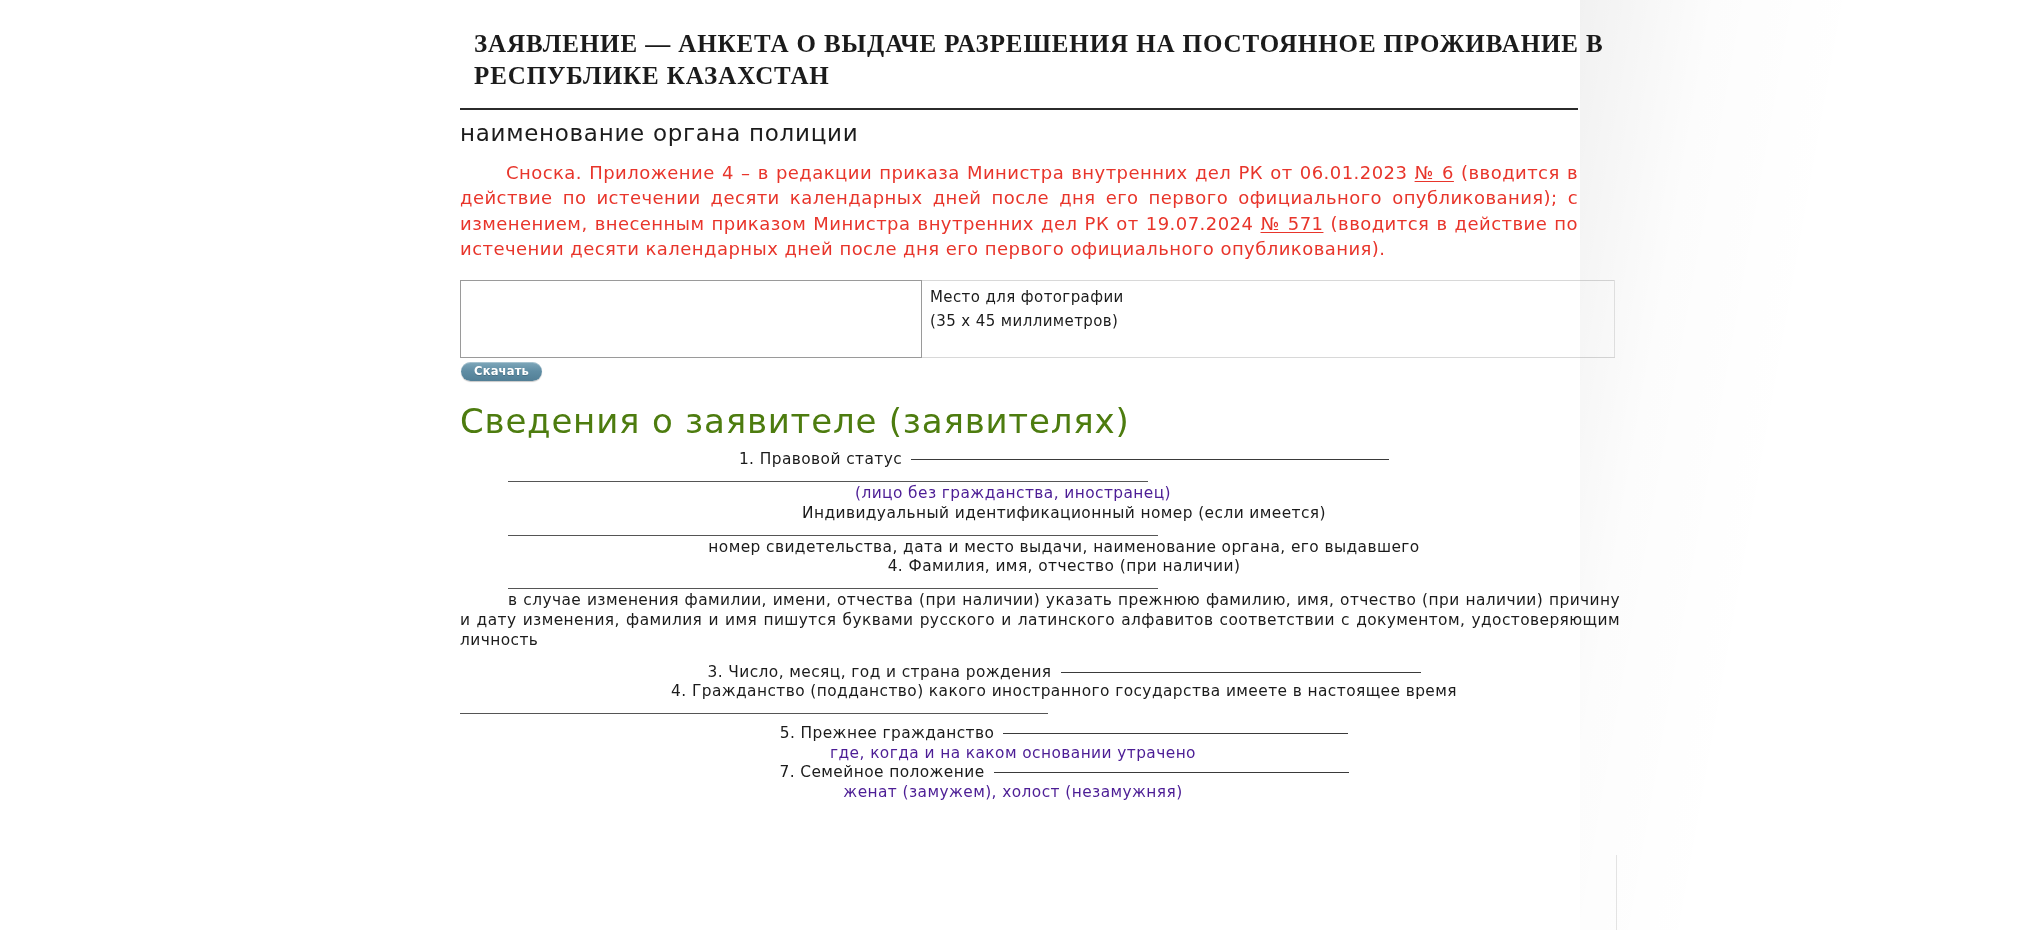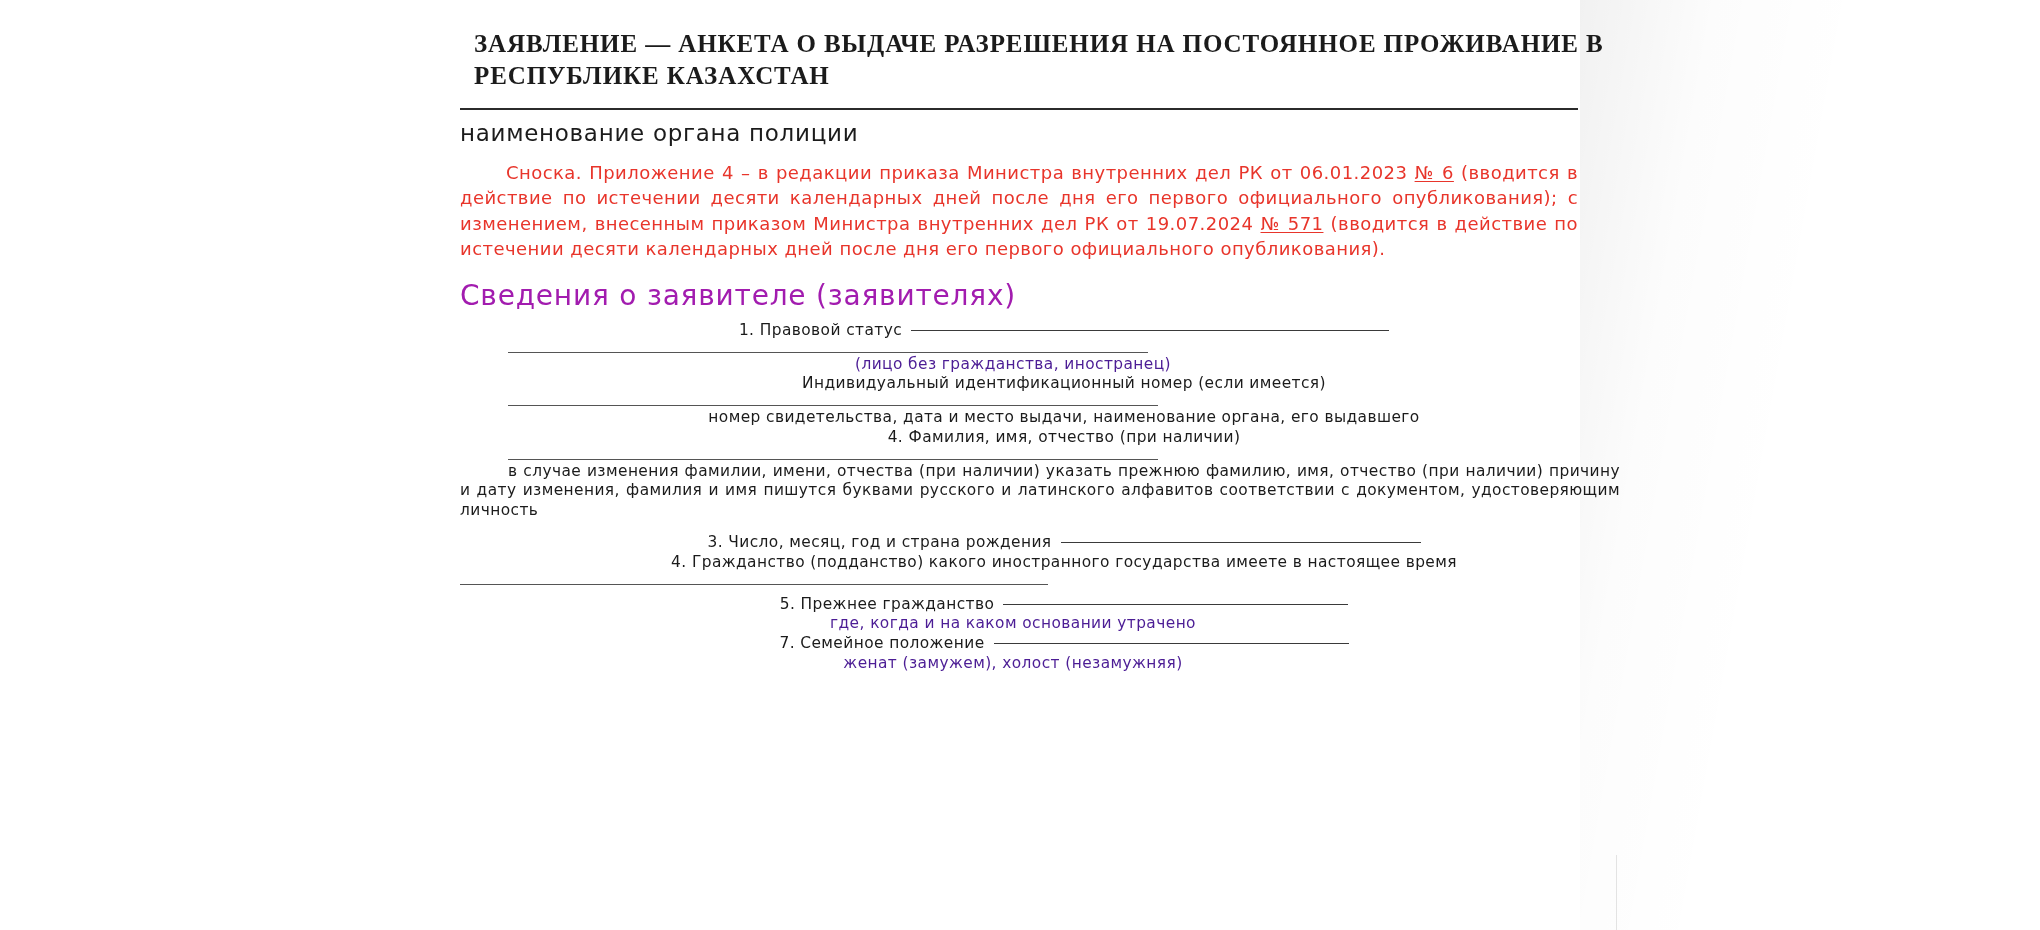--- a/index.html
+++ b/index.html
@@ -78,25 +78,25 @@
     margin: 9px 0 12px 0;
     font-size: 23px;
     line-height: 1.25;
     font-weight: 400;
     letter-spacing: 0.7px;
     color: #1b1b1b;
   }
 
   .section-title {
     margin: 16px 0 0 0;
-    font-size: 28px;
+    font-size: 34px;
     line-height: 1.25;
     font-weight: 400;
     letter-spacing: 0.8px;
-    color: #a21caf;
+    color: #4d7c0f;
   }
 
   
   .footnote {
     margin: 10px 0 0 0;
     color: #e8352b;
     font-size: 18px;
     line-height: 1.42;
     letter-spacing: 0.45px;
     text-align: justify;
@@ -221,21 +221,35 @@
   <div id="content">
 
     <h1 class="doc-title">ЗАЯВЛЕНИЕ — АНКЕТА О ВЫДАЧЕ РАЗРЕШЕНИЯ НА ПОСТОЯННОЕ ПРОЖИВАНИЕ В РЕСПУБЛИКЕ КАЗАХСТАН</h1>
 
     <div class="rule-heavy"></div>
 
     <div class="subhead">наименование органа полиции</div>
 
     <p class="footnote"><span class="lead">Сноска. Приложение 4 – в редакции приказа Министра внутренних дел РК от 06.01.2023 </span><a href="#">№ 6</a><span> (вводится в действие по истечении десяти календарных дней после дня его первого официального опубликования); с изменением, внесенным приказом Министра внутренних дел РК от 19.07.2024 </span><a href="#">№ 571</a><span> (вводится в действие по истечении десяти календарных дней после дня его первого официального опубликования).</span></p>
 
-
+    <table class="photo-table">
+      <tbody>
+          <tr>
+        <td class="cell-blank"></td>
+        <td class="cell-photo">
+          <div>Место для фотографии</div>
+          <div>(35 x 45 миллиметров)</div>
+        </td>
+      </tr>
+    </tbody>
+      </table>
+
+    <div class="btn-row">
+      <button type="button" class="btn-download">Скачать</button>
+    </div>
 
     <div class="section-title">Сведения о заявителе (заявителях)</div>
 
     <div class="body-block">
 
       <div class="ln indent"><span>1. Правовой статус</span><span class="fill" style="width:478px;margin-left:9px;"></span></div>
       <div class="rule-ind" style="width:640px;"></div>
       <div class="center-cap">(лицо без гражданства, иностранец)</div>
 
       <div class="ln indent">Индивидуальный идентификационный номер (если имеется)</div>

